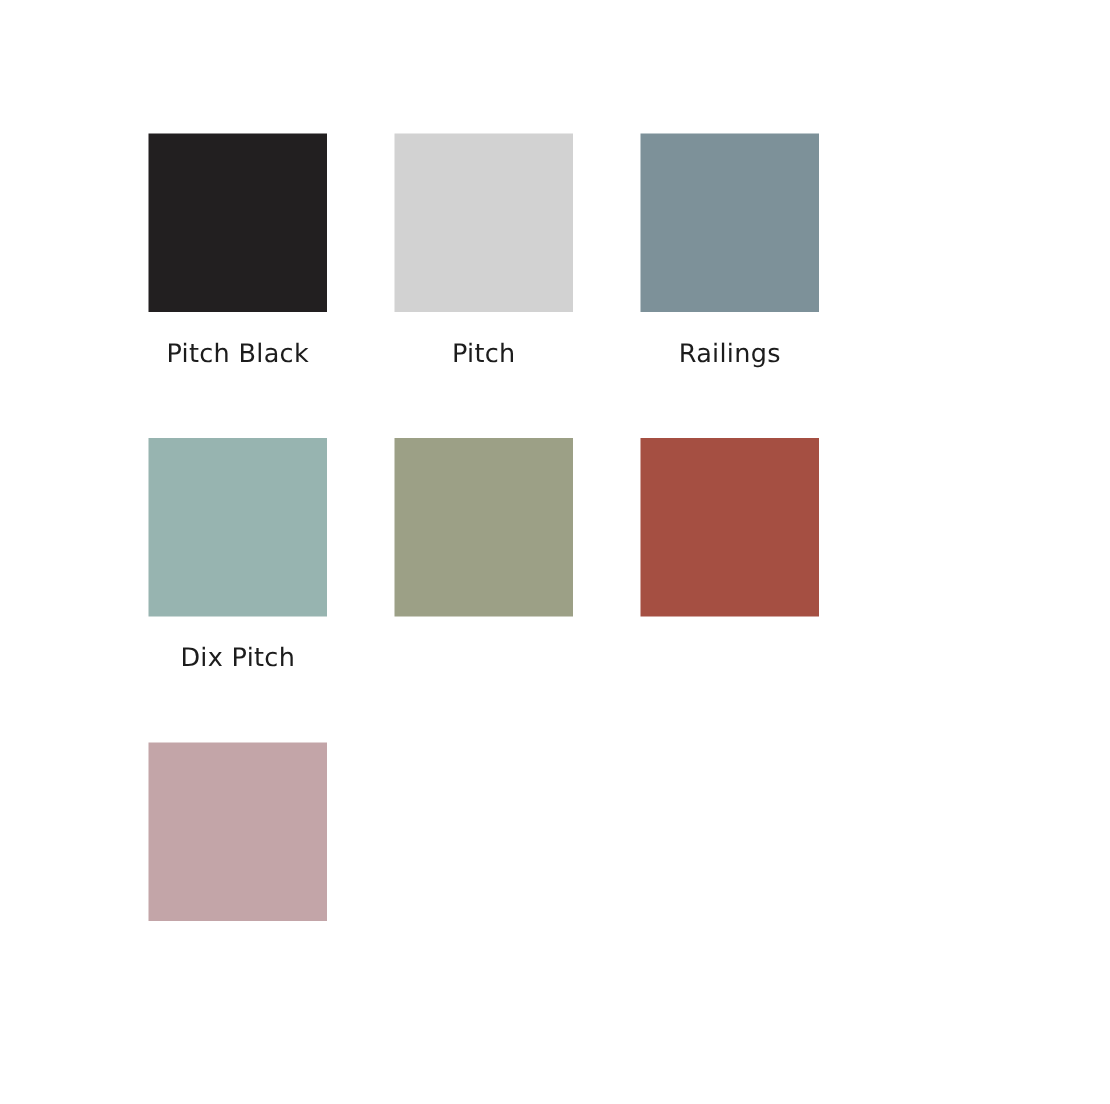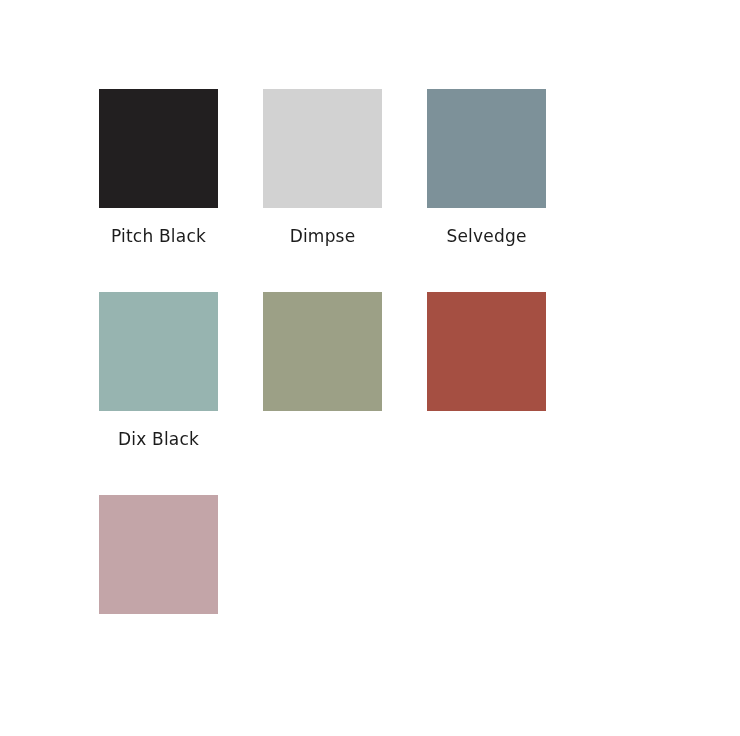--- a/index.html
+++ b/index.html
@@ -69,32 +69,32 @@
   <div class="swatch-grid">
 
     <div class="swatch-cell">
       <span class="swatch-chip" style="background-color: rgb(34, 31, 32);"></span>
       <span class="swatch-label">Pitch Black</span>
     </div>
 
 
     <div class="swatch-cell">
       <span class="swatch-chip" style="background-color: rgb(210, 210, 210);"></span>
-      <span class="swatch-label">Dimpse</span>
+      <span class="swatch-label">Pitch</span>
     </div>
 
     <div class="swatch-cell">
       <span class="swatch-chip" style="background-color: rgb(125, 145, 153);"></span>
-      <span class="swatch-label">Selvedge</span>
+      <span class="swatch-label">Railings</span>
     </div>
 
 
     <div class="swatch-cell">
       <span class="swatch-chip" style="background-color: rgb(151, 180, 176);"></span>
-      <span class="swatch-label">Dix Black</span>
+      <span class="swatch-label">Dix Pitch</span>
     </div>
 
     <div class="swatch-cell">
       <span class="swatch-chip" style="background-color: rgb(156, 160, 134);"></span>
 
     </div>
 
     <div class="swatch-cell">
       <span class="swatch-chip" style="background-color: rgb(165, 79, 66);"></span>
 

